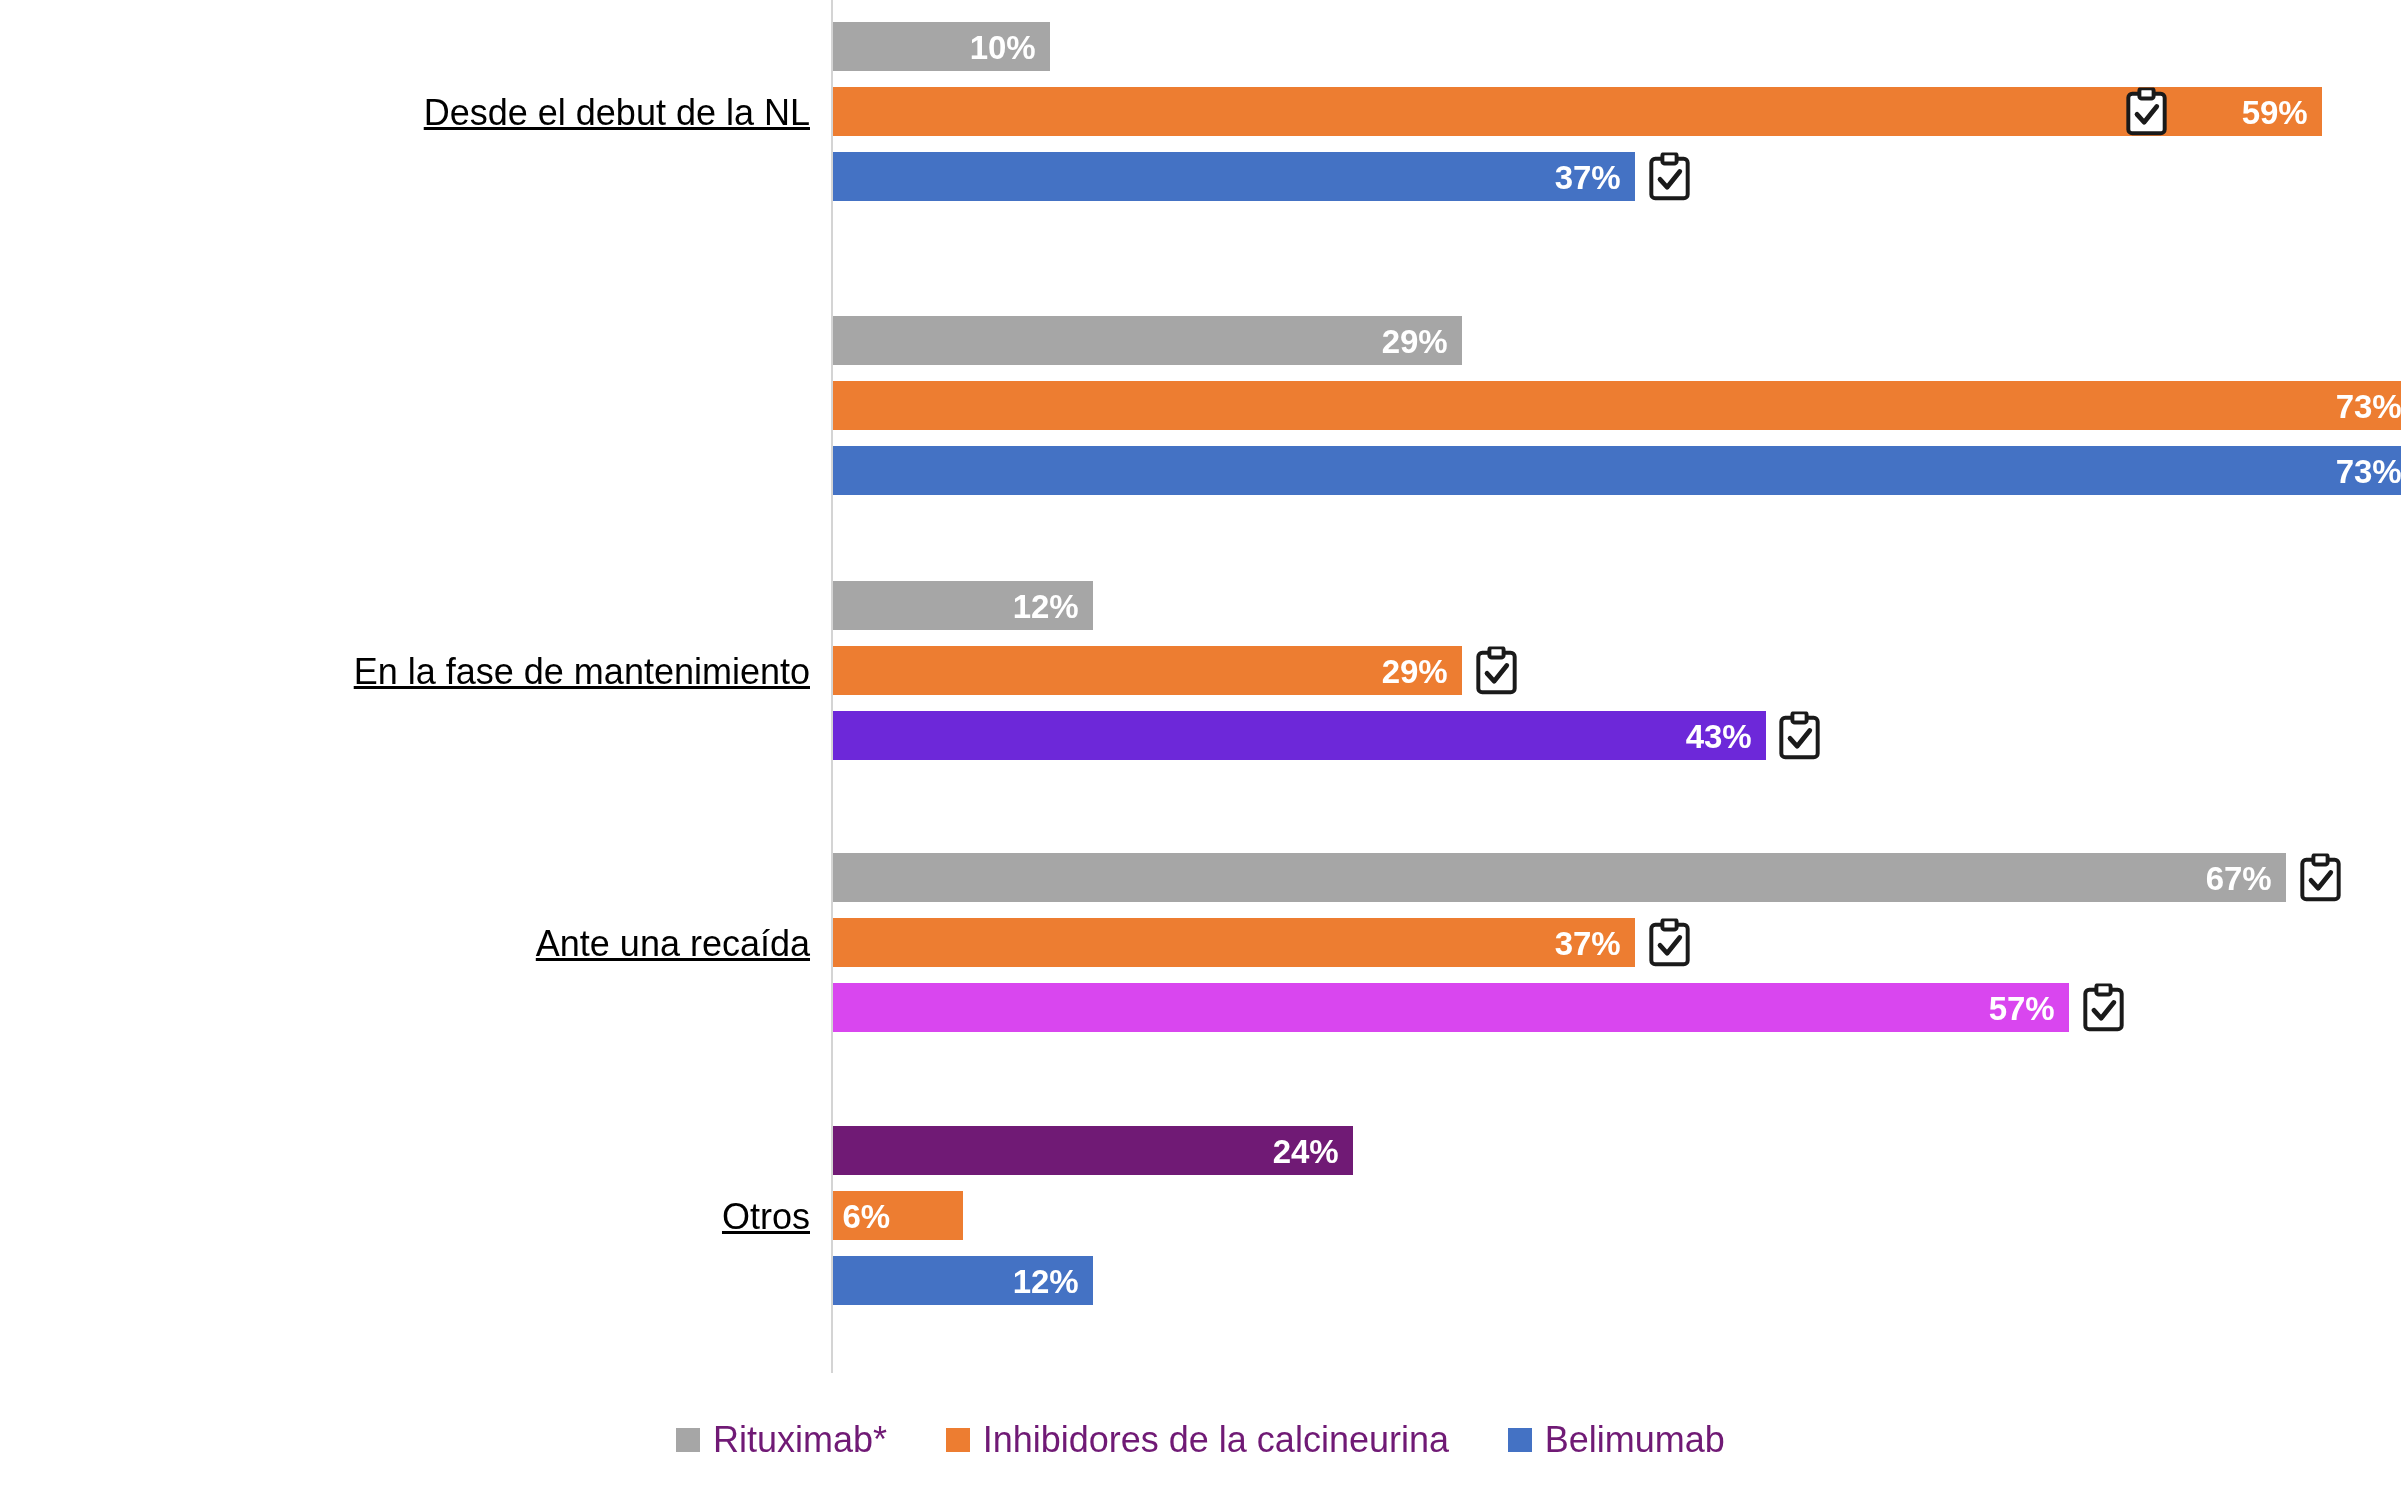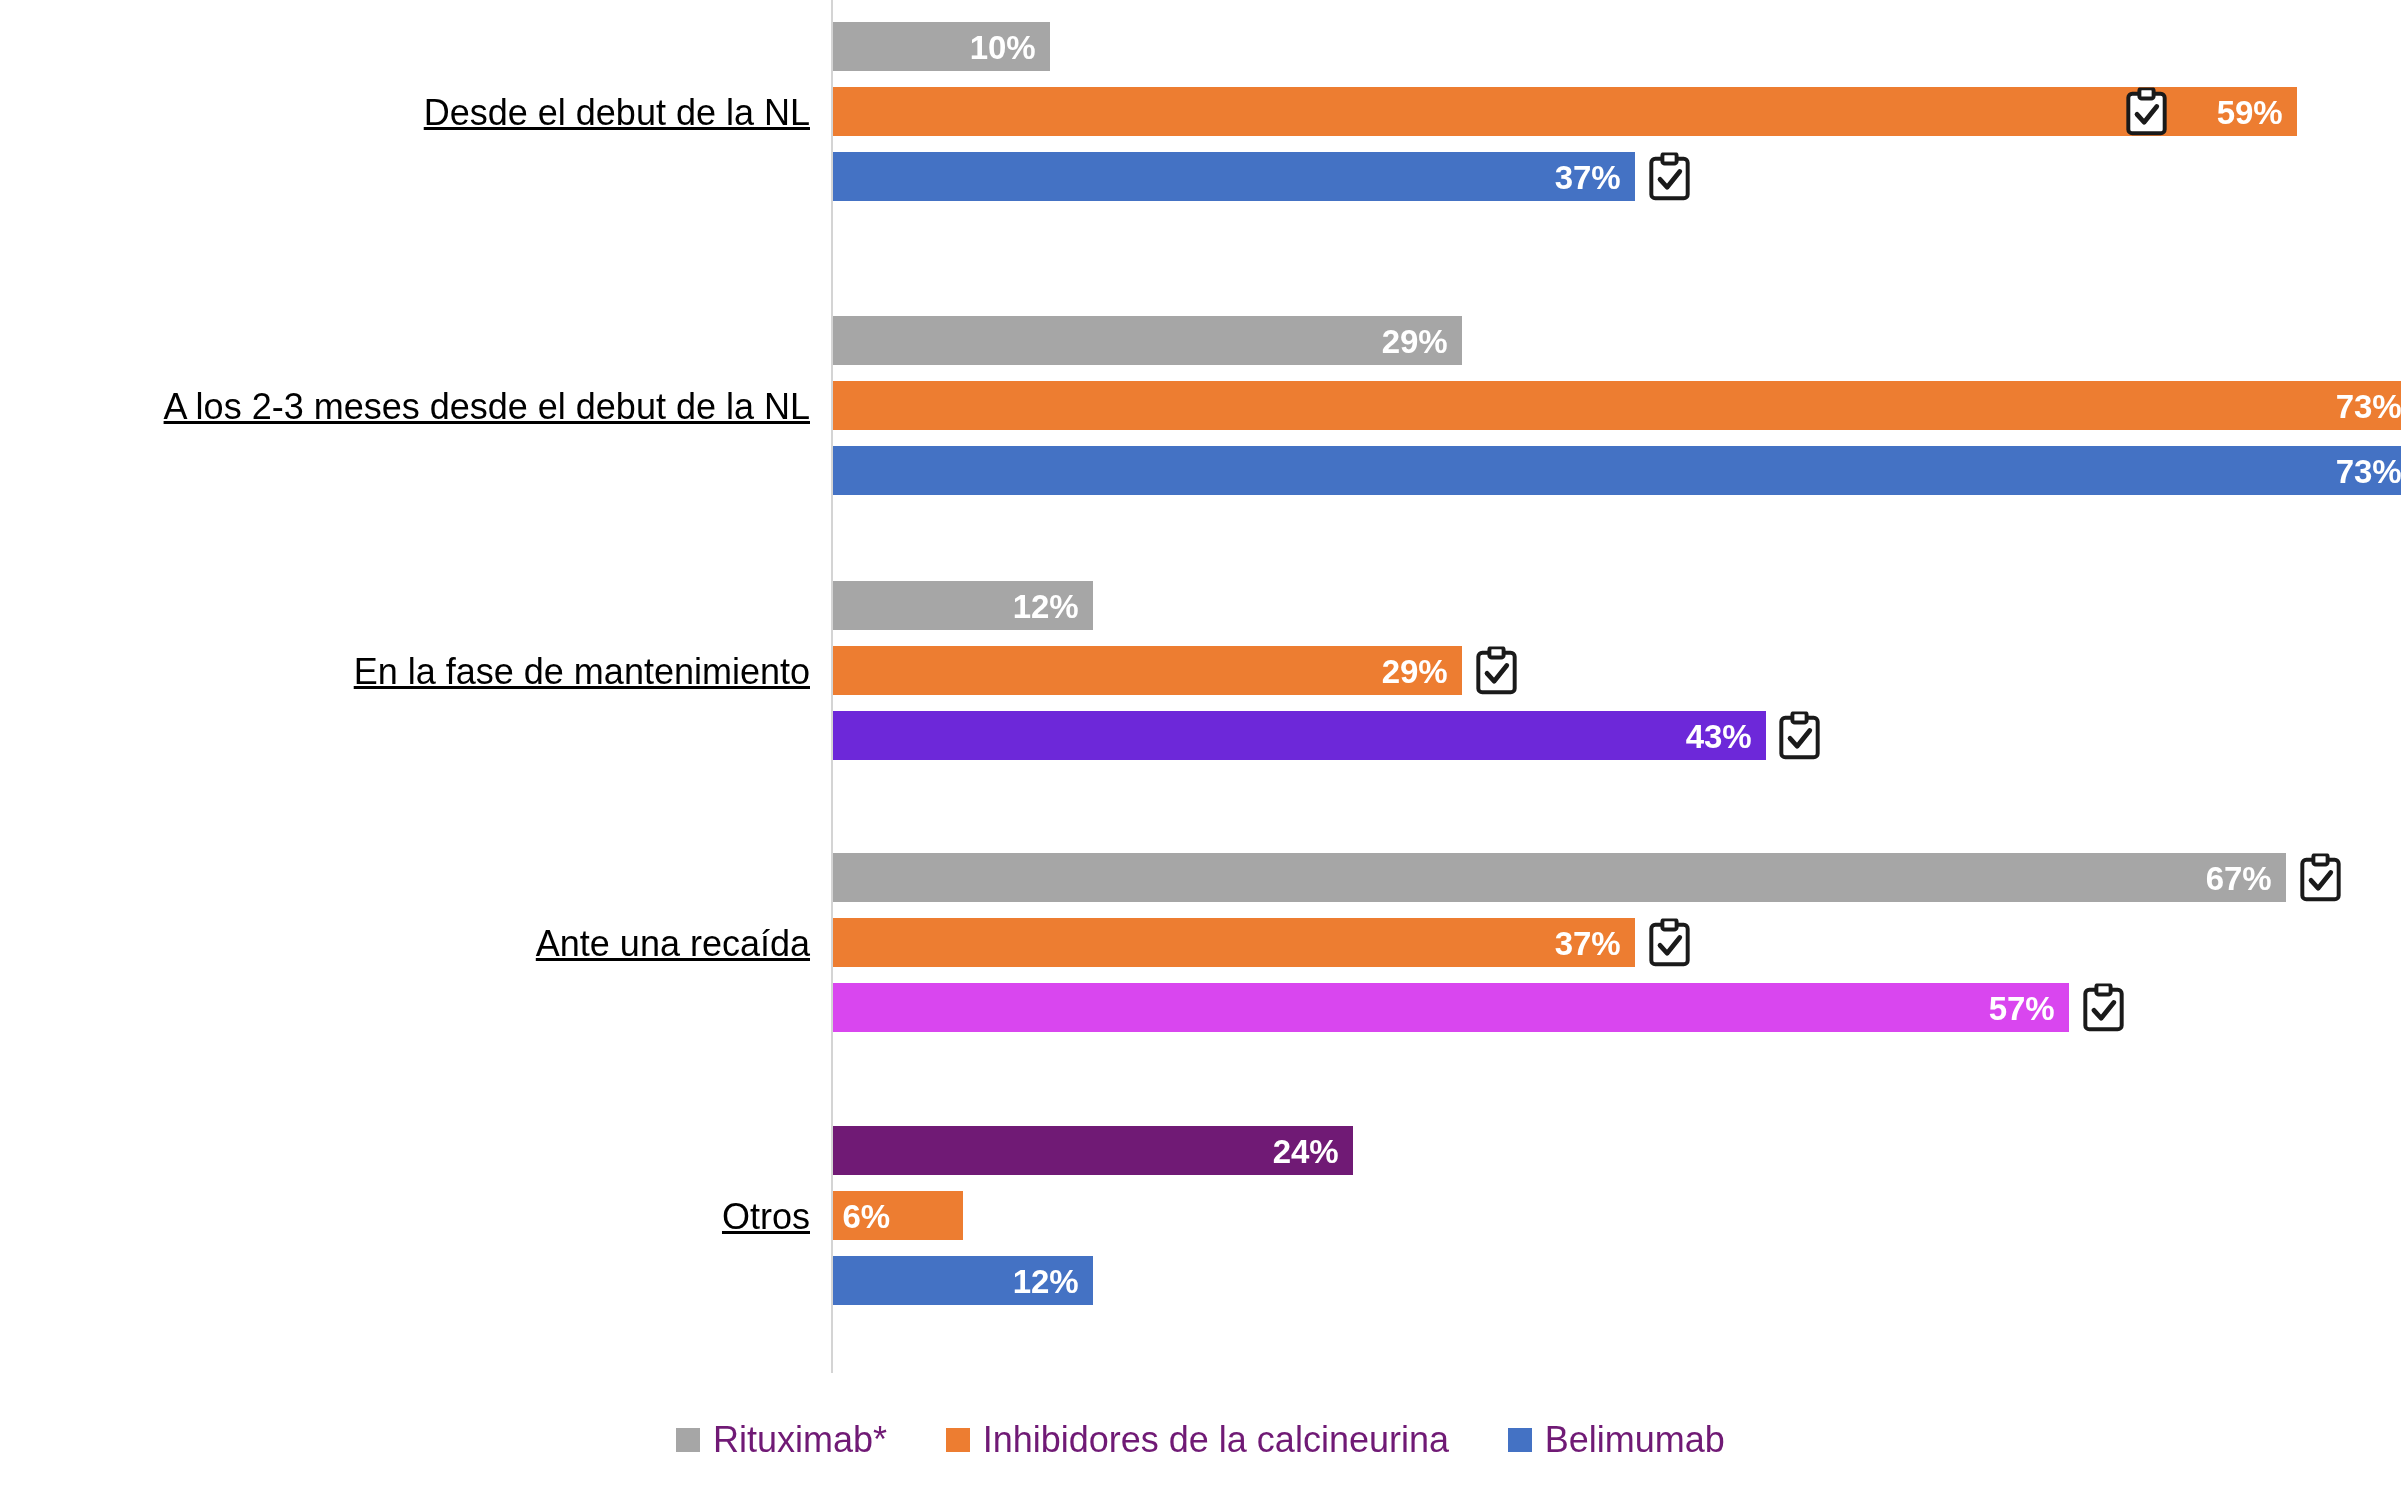--- a/index.html
+++ b/index.html
@@ -126,42 +126,41 @@
 
     <div id="groups">
         <div class="group" style="top: 22px; height: 180px;">
           <div class="cat-label" style="top: 73px;">Desde el debut de la NL</div>
           <div class="bar-row" style="top: 0px; width: 312px;">
             <div class="bar" style="width: 217px; background: rgb(166, 166, 166);">
               <span class="val">10%</span>
             </div>
           </div>
           <div class="bar-row" style="top: 65px; width: 1375px;">
-            <div class="bar" style="width: 1464px; background: rgb(237, 125, 49);">
+            <div class="bar" style="width: 1464px; background: rgb(237, 125, 49); padding-left: 25px;">
               <span class="val">59%</span>
             </div>
             <span class="clipboard-icon" style="left: 1292px;"><svg viewBox="0 0 54 62" width="43" height="49" xmlns="http://www.w3.org/2000/svg">
                 <rect x="4" y="8" width="46" height="50" rx="5" ry="5" fill="#ffffff" stroke="#1a1a1a" stroke-width="5"></rect>
                 <rect x="18" y="1" width="18" height="13" rx="3" ry="3" fill="#ffffff" stroke="#1a1a1a" stroke-width="5"></rect>
                 <path d="M15 34 L24 44 L40 24" fill="none" stroke="#1a1a1a" stroke-width="6" stroke-linecap="round" stroke-linejoin="round"></path>
               </svg></span>
           </div>
           <div class="bar-row" style="top: 130px; width: 898px;">
             <div class="bar" style="width: 802px; background: rgb(68, 114, 196);">
               <span class="val">37%</span>
             </div>
             <span class="clipboard-icon" style="left: 815px;"><svg viewBox="0 0 54 62" width="43" height="49" xmlns="http://www.w3.org/2000/svg">
                 <rect x="4" y="8" width="46" height="50" rx="5" ry="5" fill="#ffffff" stroke="#1a1a1a" stroke-width="5"></rect>
                 <rect x="18" y="1" width="18" height="13" rx="3" ry="3" fill="#ffffff" stroke="#1a1a1a" stroke-width="5"></rect>
                 <path d="M15 34 L24 44 L40 24" fill="none" stroke="#1a1a1a" stroke-width="6" stroke-linecap="round" stroke-linejoin="round"></path>
               </svg></span>
           </div>
         </div>
         <div class="group" style="top: 316px; height: 180px;">
-          <div class="cat-label" style="top: 73px;">A los 2-3 meses desde el debut de la NL</div>
           <div class="bar-row" style="top: 0px; width: 724px;">
             <div class="bar" style="width: 629px; background: rgb(166, 166, 166);">
               <span class="val">29%</span>
             </div>
           </div>
           <div class="bar-row" style="top: 65px; width: 1678px;">
             <div class="bar" style="width: 1583px; background: rgb(237, 125, 49);">
               <span class="val">73%</span>
             </div>
           </div>

